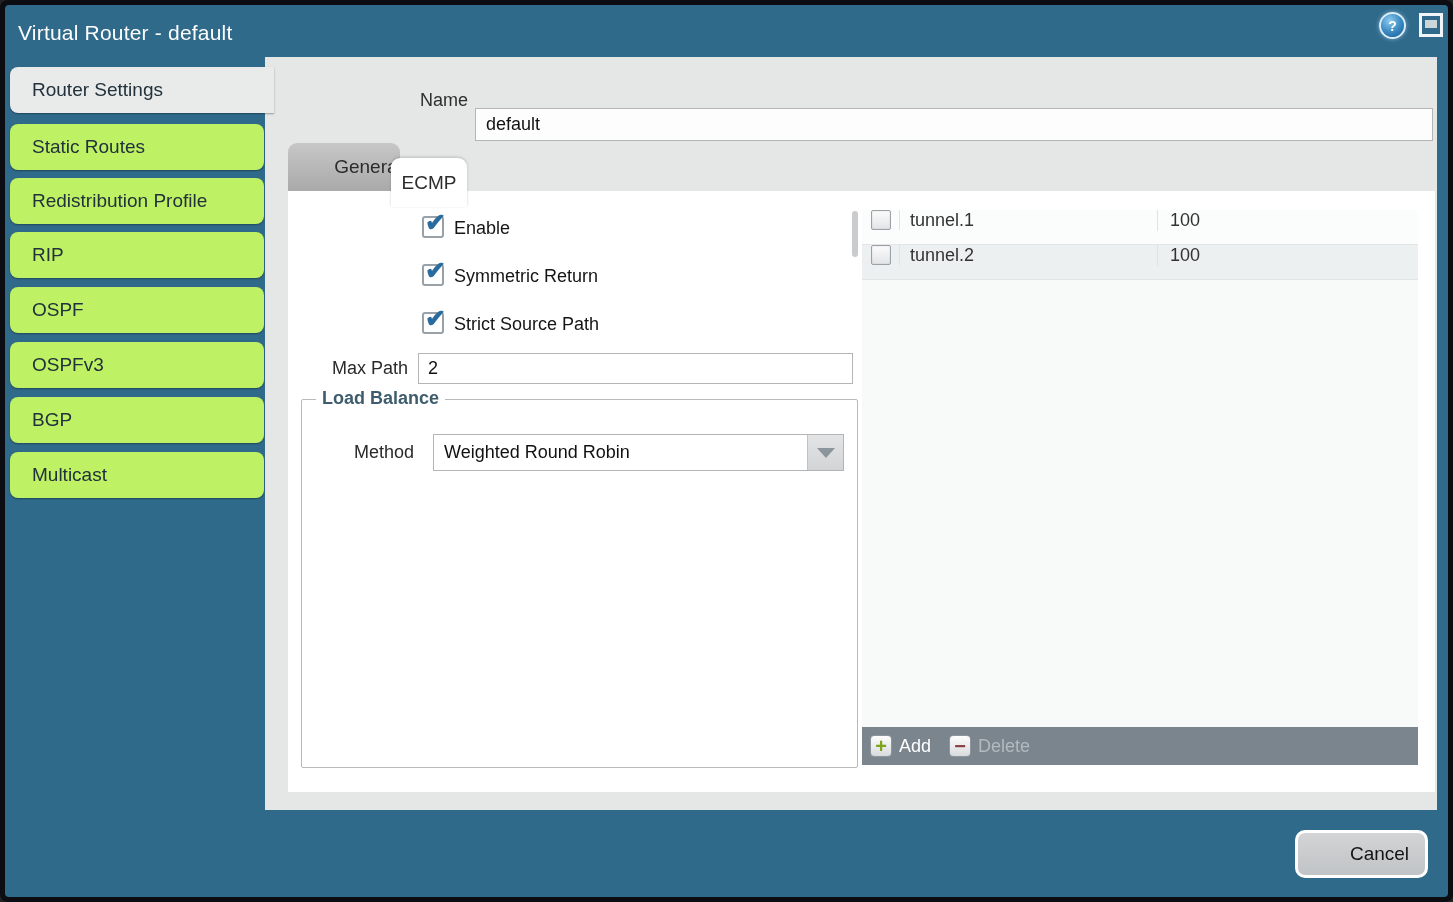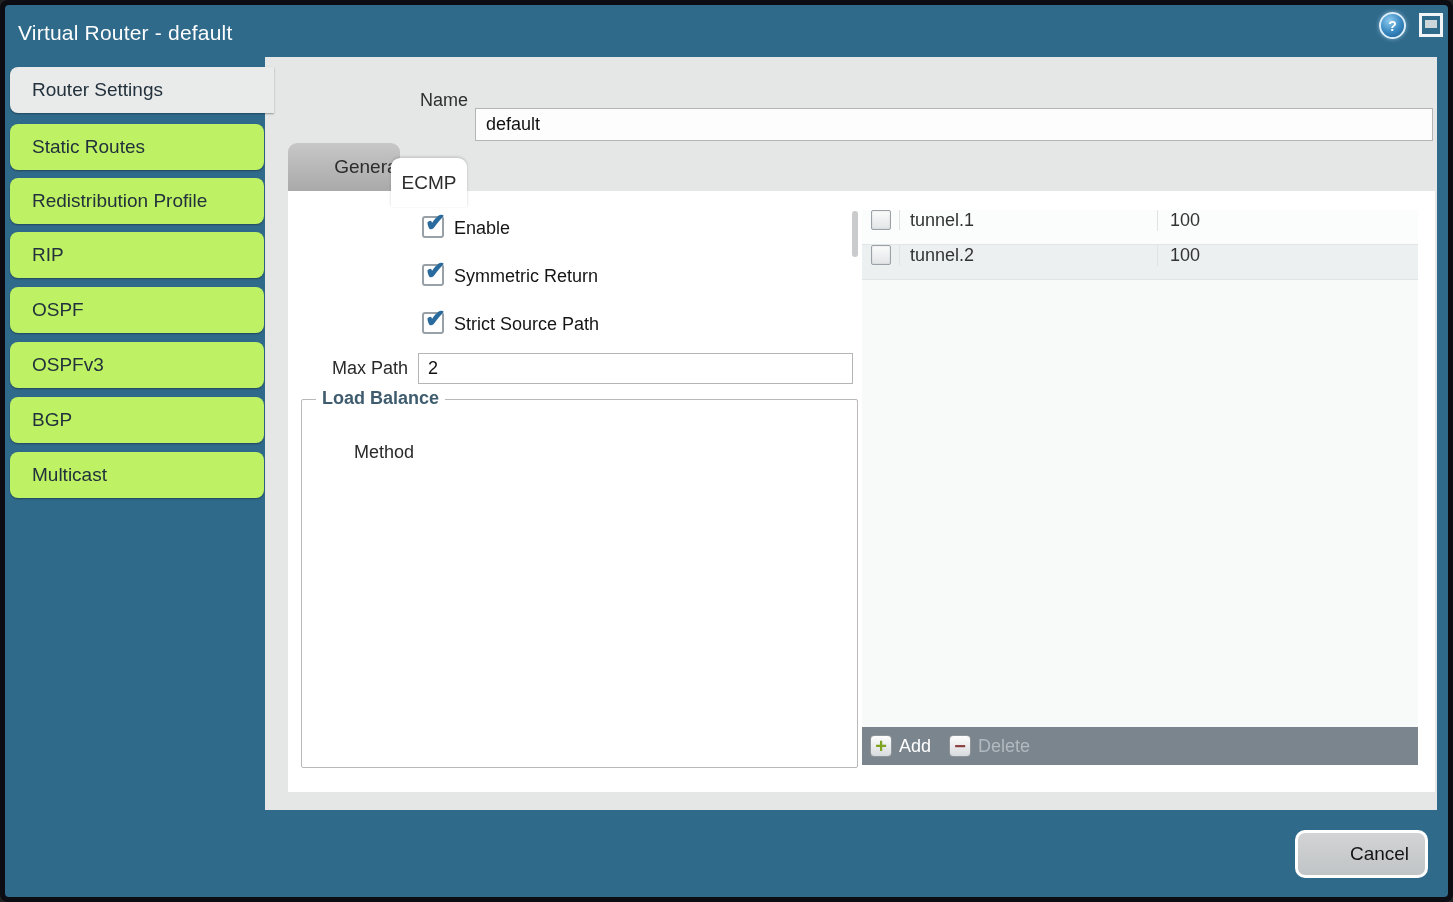--- a/index.html
+++ b/index.html
@@ -151,20 +151,26 @@
           <span class="check">✔</span>
         </div>
         <div class="cb-label" style="top:121px">Strict Source Path</div>
 
         <div class="maxpath-label">Max Path</div>
         <input class="maxpath-input" type="text" value="2" style="">
 
         <div class="lb-box">
           <div class="lb-legend">Load Balance</div>
           <div class="method-label">Method</div>
+          <div class="method-select">
+            <div class="method-value">Weighted Round Robin</div>
+            <div class="method-arrow-btn">
+              <div class="tri-down"></div>
+            </div>
+          </div>
         </div>
 
         <div class="scroll-thumb"></div>
 
         <div class="if-table">
 
           <div class="t-row odd">
             <div class="t-cell-cb">
               <div class="row-cb"></div>
             </div>

